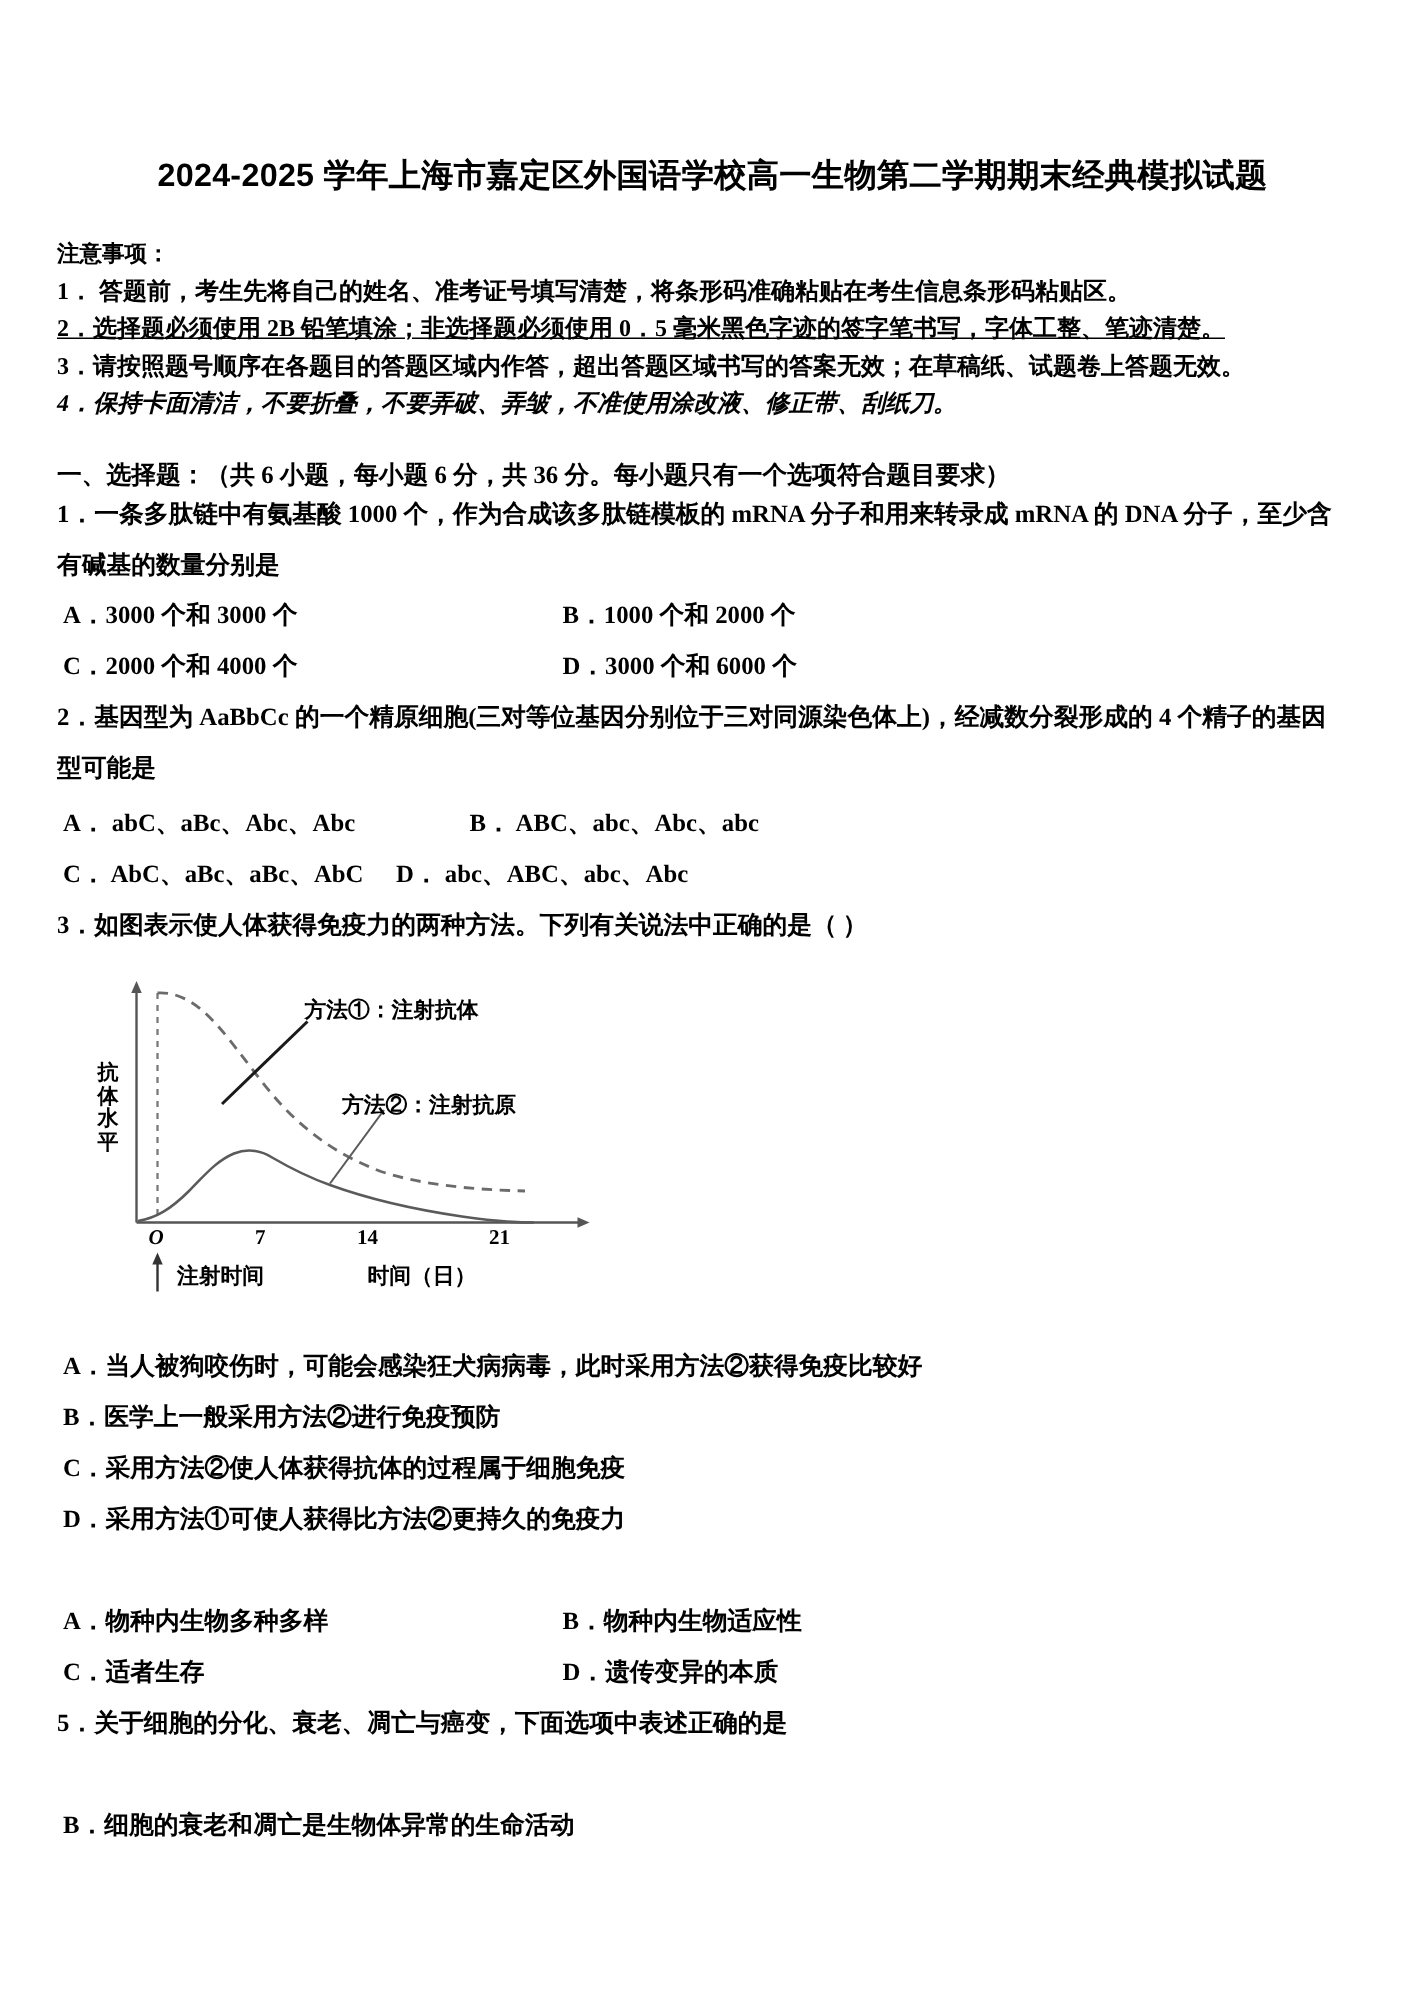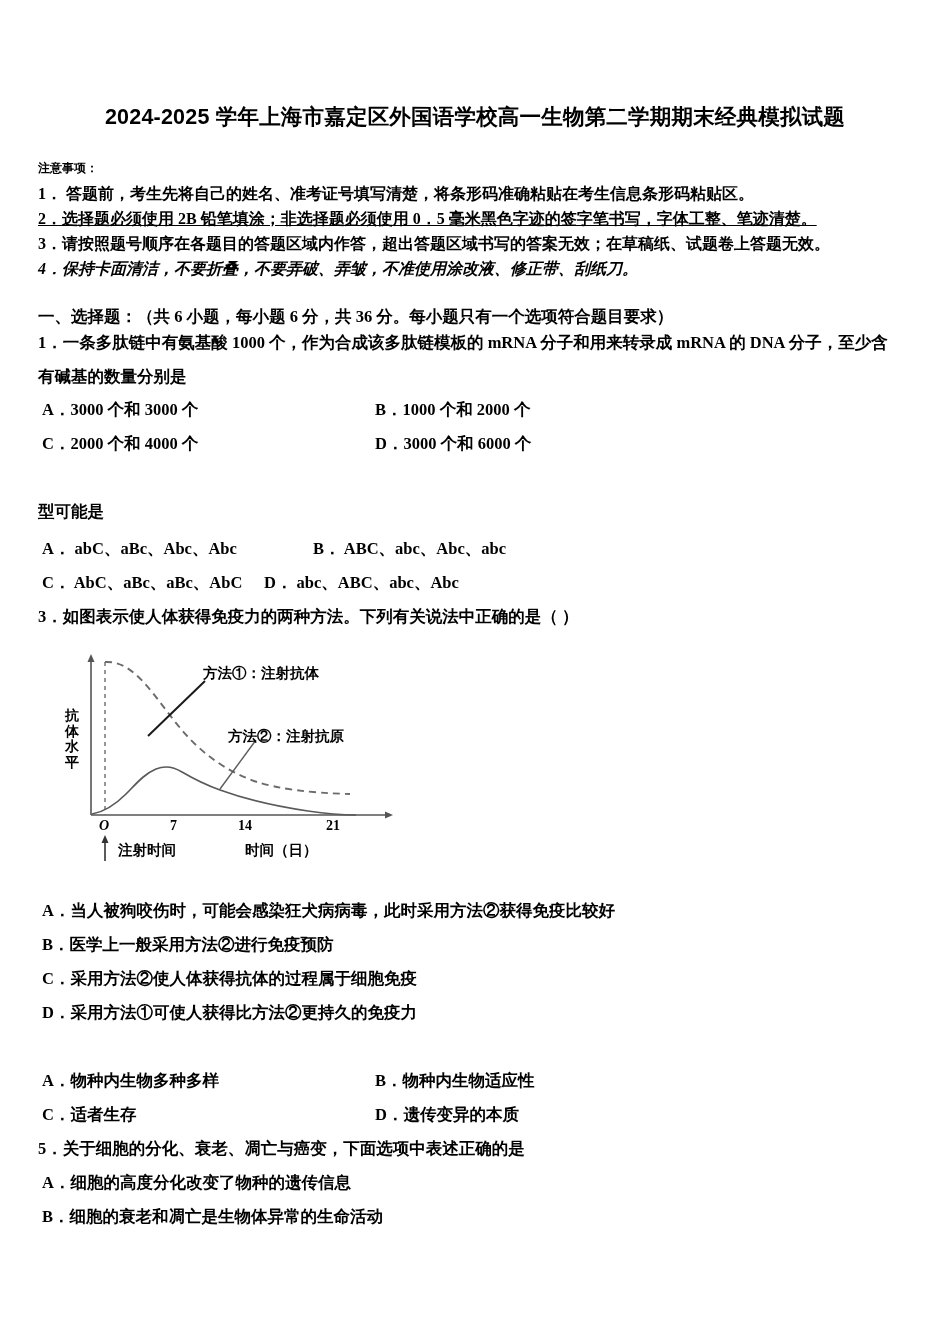--- a/index.html
+++ b/index.html
@@ -33,21 +33,21 @@
     font-weight: bold;
     font-size: 21.5px;
     letter-spacing: 0.2px;
     line-height: 1.1;
     white-space: nowrap;
   }
   .notice-head {
     position: absolute;
     left: 38px;
     top: 160px;
-    font-size: 12px;
+    font-size: 15px;
     font-weight: bold;
   }
   .notice-item {
     position: absolute;
     left: 38px;
     font-size: 16px;
     font-weight: bold;
     white-space: nowrap;
   }
 
@@ -132,20 +132,21 @@
 
   <div class="sec-head">一、选择题：（共 6 小题，每小题 6 分，共 36 分。每小题只有一个选项符合题目要求）</div>
 
   <div class="q-line" style="top:332px;">1．一条多肽链中有氨基酸 1000 个，作为合成该多肽链模板的 mRNA 分子和用来转录成 mRNA 的 DNA 分子，至少含</div>
   <div class="q-line cont" style="top:366px;">有碱基的数量分别是</div>
   <div class="opt col1" style="top:399px;">A．3000 个和 3000 个</div>
   <div class="opt col2" style="top:399px;">B．1000 个和 2000 个</div>
   <div class="opt col1" style="top:433px;">C．2000 个和 4000 个</div>
   <div class="opt col2" style="top:433px;">D．3000 个和 6000 个</div>
 
+  <div class="q-line" style="top:467px;">2．基因型为 AaBbCc 的一个精原细胞(三对等位基因分别位于三对同源染色体上)，经减数分裂形成的 4 个精子的基因</div>
   <div class="q-line cont" style="top:501px;">型可能是</div>
   <div class="opt col1" style="top:538px;">A． abC、aBc、Abc、Abc</div>
   <div class="opt col2b" style="top:538px;">B． ABC、abc、Abc、abc</div>
   <div class="opt col1" style="top:572px;">C． AbC、aBc、aBc、AbC</div>
   <div class="opt col2c" style="top:572px;">D． abc、ABC、abc、Abc</div>
 
   <div class="q-line" style="top:606px;">3．如图表示使人体获得免疫力的两种方法。下列有关说法中正确的是（  ）</div>
 
   <div class="figure">
     <svg width="400" height="232" viewBox="0 0 400 232" xmlns="http://www.w3.org/2000/svg">
@@ -191,16 +192,15 @@
   <div class="opt full" style="top:934px;">B．医学上一般采用方法②进行免疫预防</div>
   <div class="opt full" style="top:968px;">C．采用方法②使人体获得抗体的过程属于细胞免疫</div>
   <div class="opt full" style="top:1002px;">D．采用方法①可使人获得比方法②更持久的免疫力</div>
 
   <div class="opt col1" style="top:1070px;">A．物种内生物多种多样</div>
   <div class="opt col2" style="top:1070px;">B．物种内生物适应性</div>
   <div class="opt col1" style="top:1104px;">C．适者生存</div>
   <div class="opt col2" style="top:1104px;">D．遗传变异的本质</div>
 
   <div class="q-line" style="top:1138px;">5．关于细胞的分化、衰老、凋亡与癌变，下面选项中表述正确的是</div>
-  <div class="opt full" style="top:1172px;">A．细胞的高度分化改变了物种的遗传信息</div>
   <div class="opt full" style="top:1206px;">B．细胞的衰老和凋亡是生物体异常的生命活动</div>
 
 </div>
 
 </body></html>

